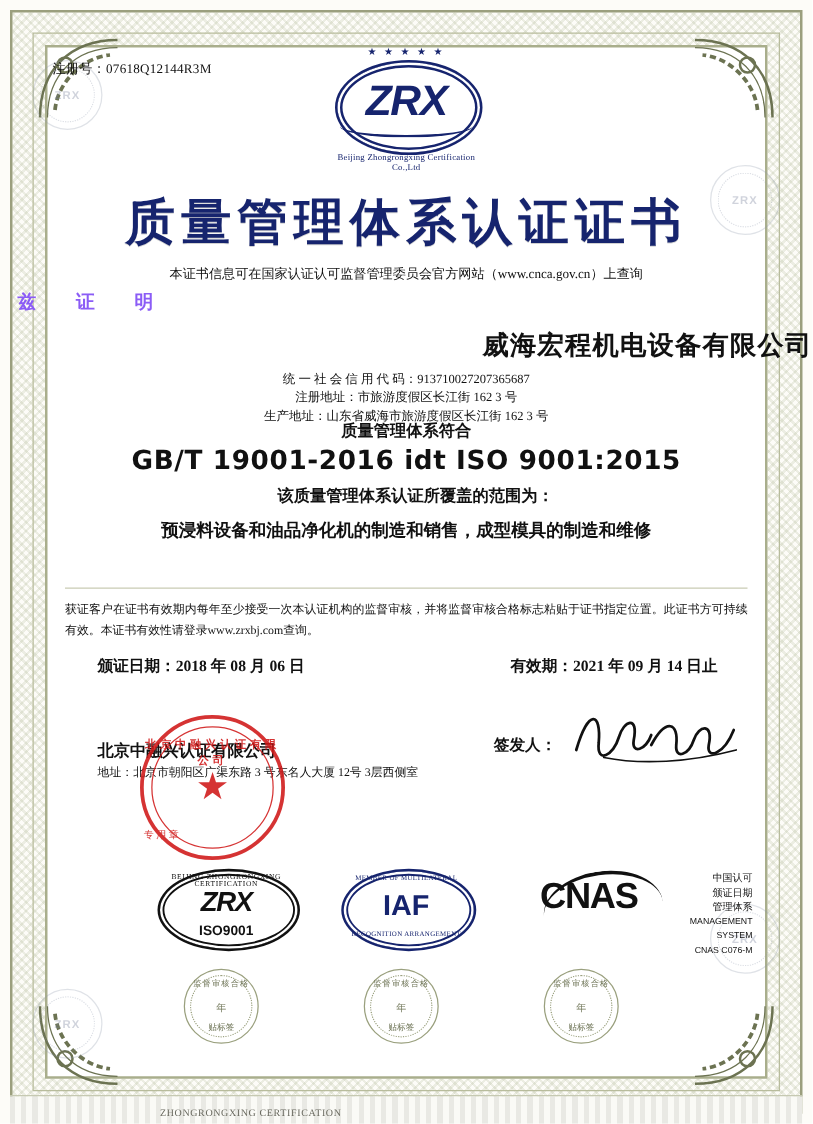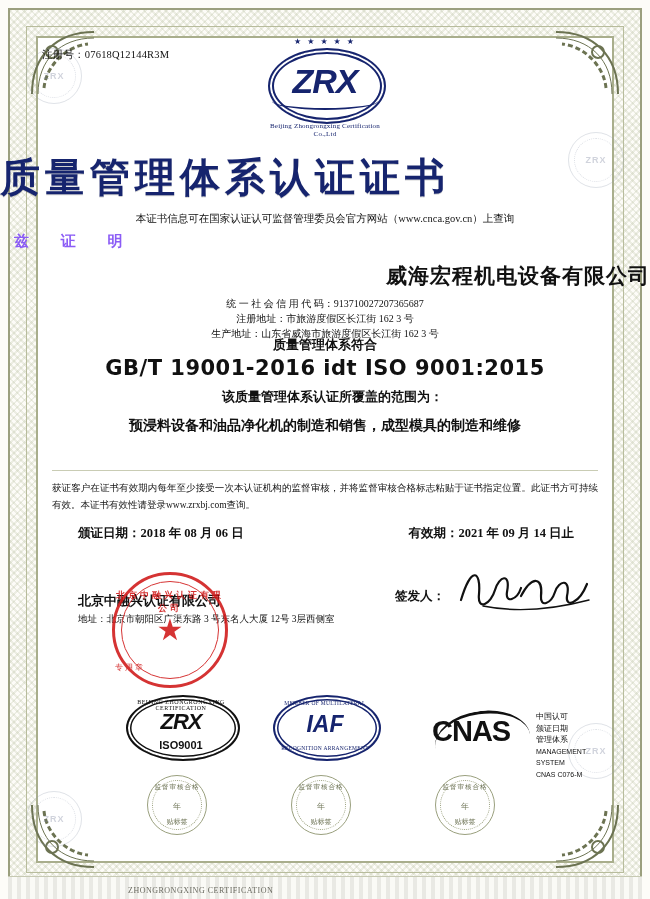--- a/index.html
+++ b/index.html
@@ -95,20 +95,21 @@
     font-size:7px;color:#16246e;letter-spacing:.2px;
     font-family:Liberation Serif, serif;
   }
   .zrx-swish{
     position:absolute;left:14px;top:56px;width:106px;height:16px;
     border-bottom:2px solid #16246e;border-radius:50%;
   }
 
   .cert-title{
     position:absolute;left:0;right:0;top:150px;
+    text-align:center;
     font-size:40px;font-weight:bold;color:#16246e;
     letter-spacing:5px;
     font-family:"DejaVu Sans", sans-serif;
     text-shadow:0 1px 0 rgba(0,0,0,.18);
   }
 
   .verify-line{
     position:absolute;left:0;right:0;top:212px;
     text-align:center;font-size:10.5px;color:#111;
   }
@@ -223,31 +224,31 @@
   .logo-iaf{
     position:absolute;left:273px;top:0;width:104px;height:62px;text-align:center;
   }
   .logo-iaf .ell{
     position:absolute;left:0;top:0;width:104px;height:62px;
     border:2.5px solid #16246e;border-radius:50%;
     box-shadow:inset 0 0 0 2px #fff, inset 0 0 0 3.5px #16246e;
   }
   .logo-iaf .big{
     position:absolute;left:0;right:0;top:16px;
-    font-family:"Liberation Sans", sans-serif;font-style:italic;
+    font-family:"Liberation Sans", sans-serif;
     font-weight:bold;font-size:23px;color:#16246e;letter-spacing:0px;
   }
   .logo-iaf .t{
     position:absolute;left:0;right:0;top:5px;font-size:5.5px;color:#16246e;letter-spacing:.3px;
   }
   .logo-iaf .b{
     position:absolute;left:0;right:0;bottom:6px;font-size:5.5px;color:#16246e;letter-spacing:.3px;
   }
   .logo-cnas{
-    position:absolute;left:432px;top:16px;width:170px;height:62px;
+    position:absolute;left:432px;top:2px;width:170px;height:62px;text-align:right;
   }
   .logo-cnas .mark{
     position:absolute;left:0;top:4px;
     font-family:"Liberation Sans", sans-serif;
     font-size:29px;font-weight:bold;color:#111;letter-spacing:-1px;
   }
   .logo-cnas .swoosh{
     position:absolute;left:2px;top:0;width:96px;height:48px;
     border-top:3px solid #111;border-radius:50%/60% 60% 0 0;
     transform:rotate(-8deg);

